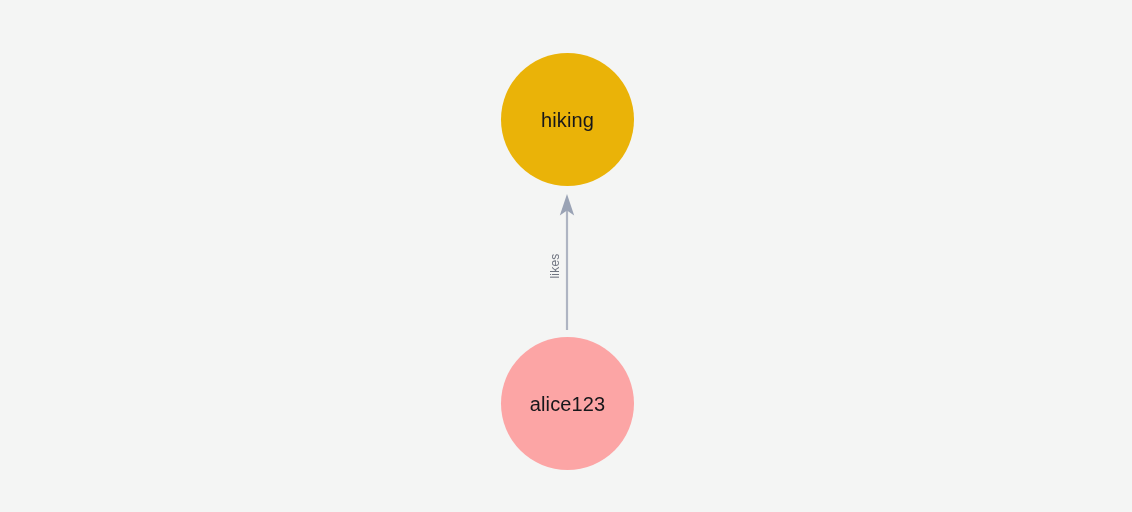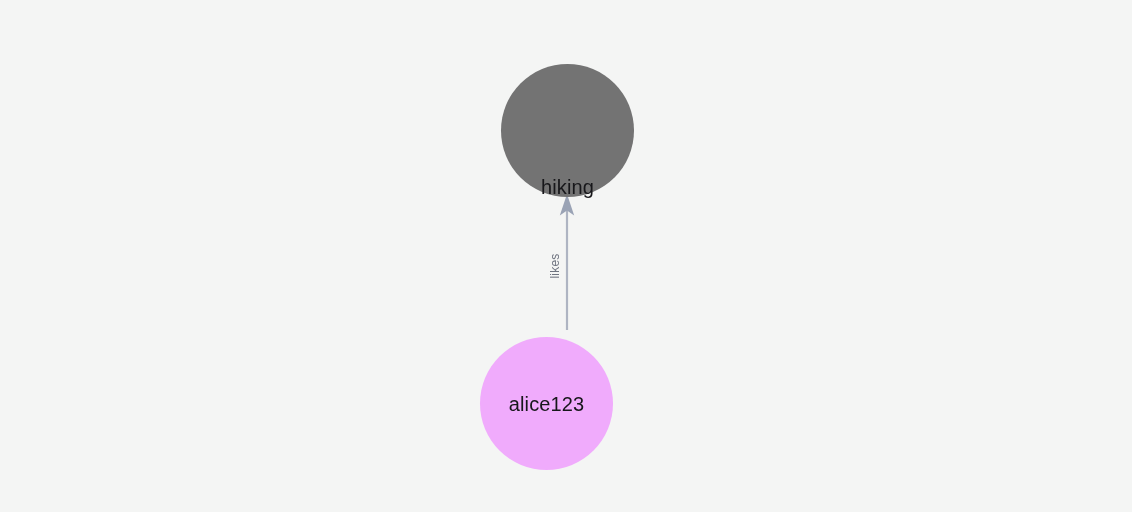--- a/index.html
+++ b/index.html
@@ -39,32 +39,31 @@
     font-family: "Liberation Sans", sans-serif;
     font-size: 20px;
     color: #17171a;
     line-height: 1;
     letter-spacing: 0.1px;
     white-space: nowrap;
     user-select: none;
   }
   #node-hiking {
     left: 501px;
-    top: 64px;
+    top: 53px;
     width: 133px;
     height: 133px;
-    background: #737373;
-    align-items: flex-end;
+    background: #eab308;
   }
   #node-alice123 {
-    left: 480px;
+    left: 501px;
     top: 337px;
     width: 133px;
     height: 133px;
-    background: #f0abfc;
+    background: #fca5a5;
   }
   .edge-label-wrap {
     position: absolute;
     left: 0;
     top: 0;
     width: 1132px;
     height: 512px;
     pointer-events: none;
   }
   .edge-label {

